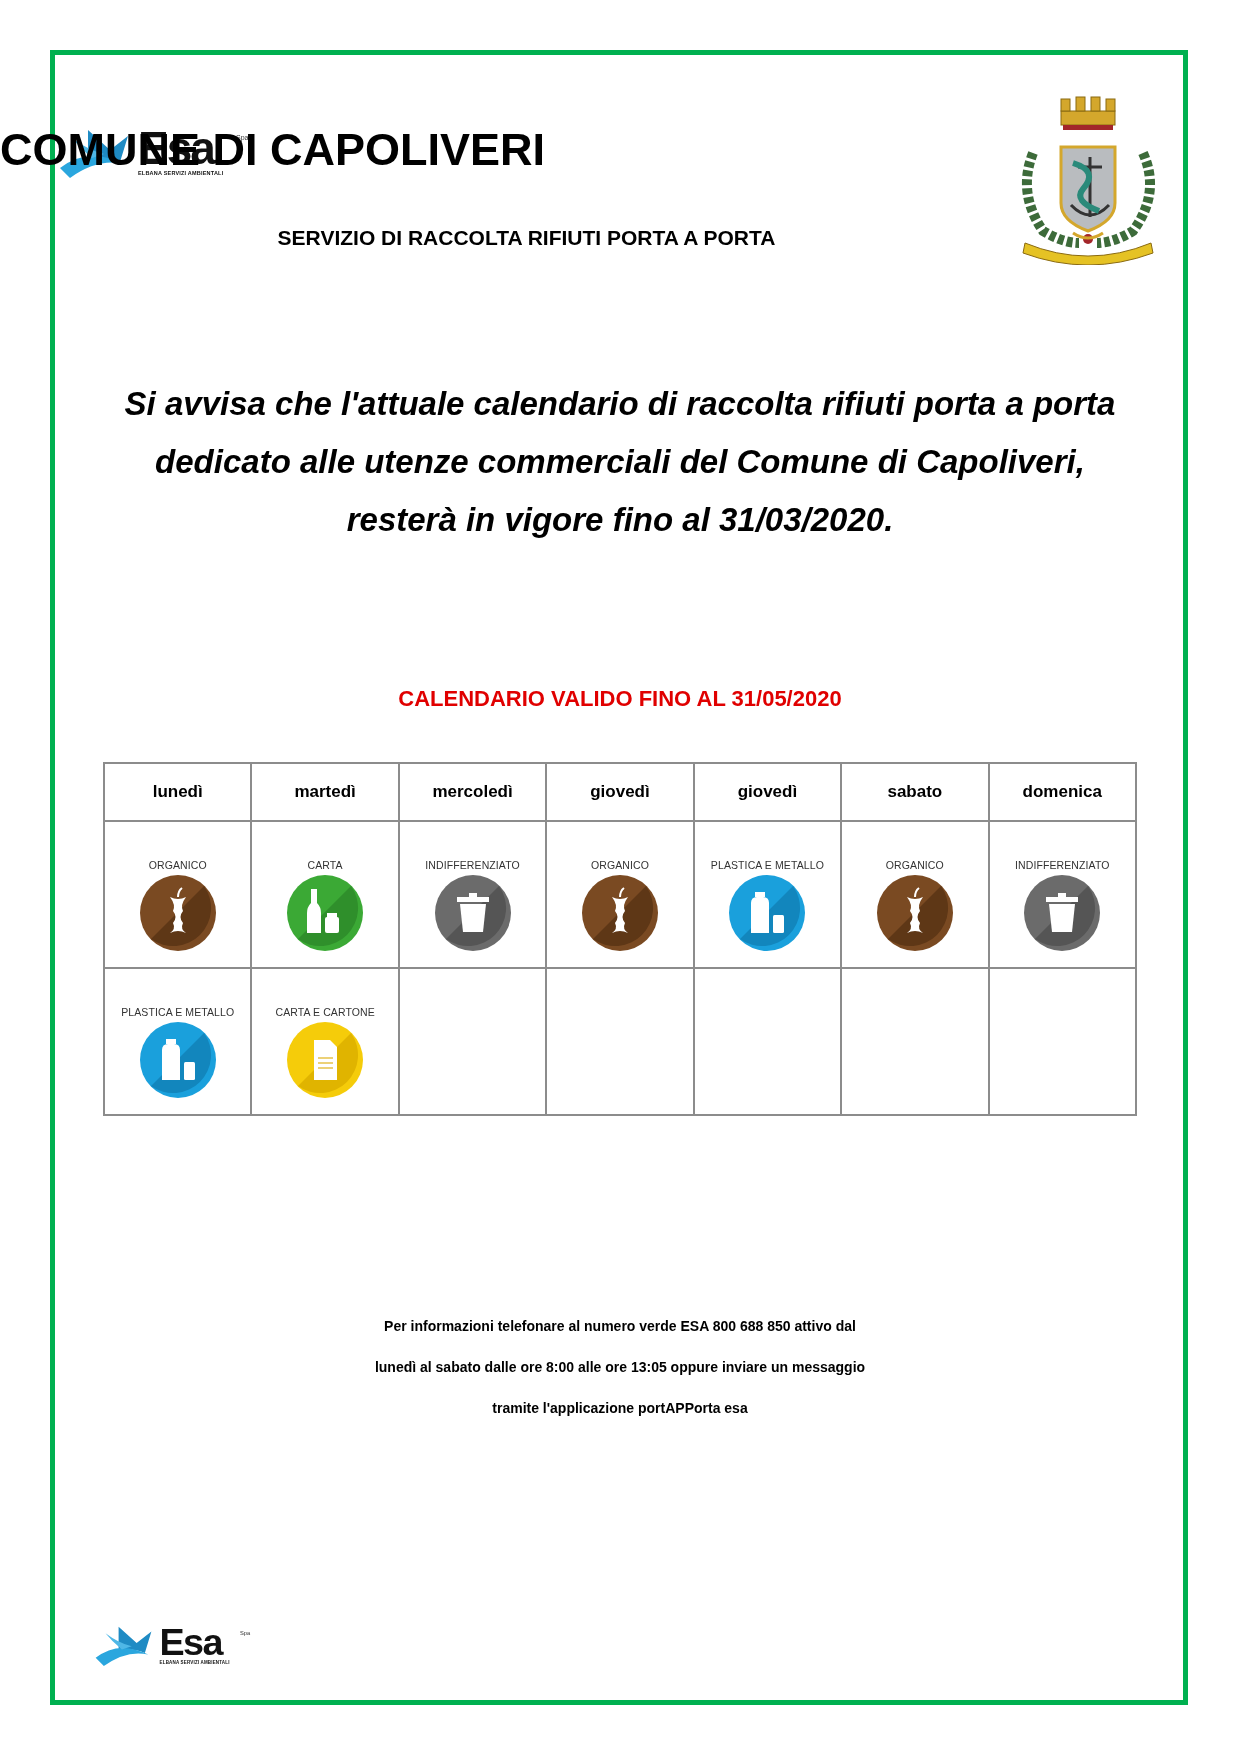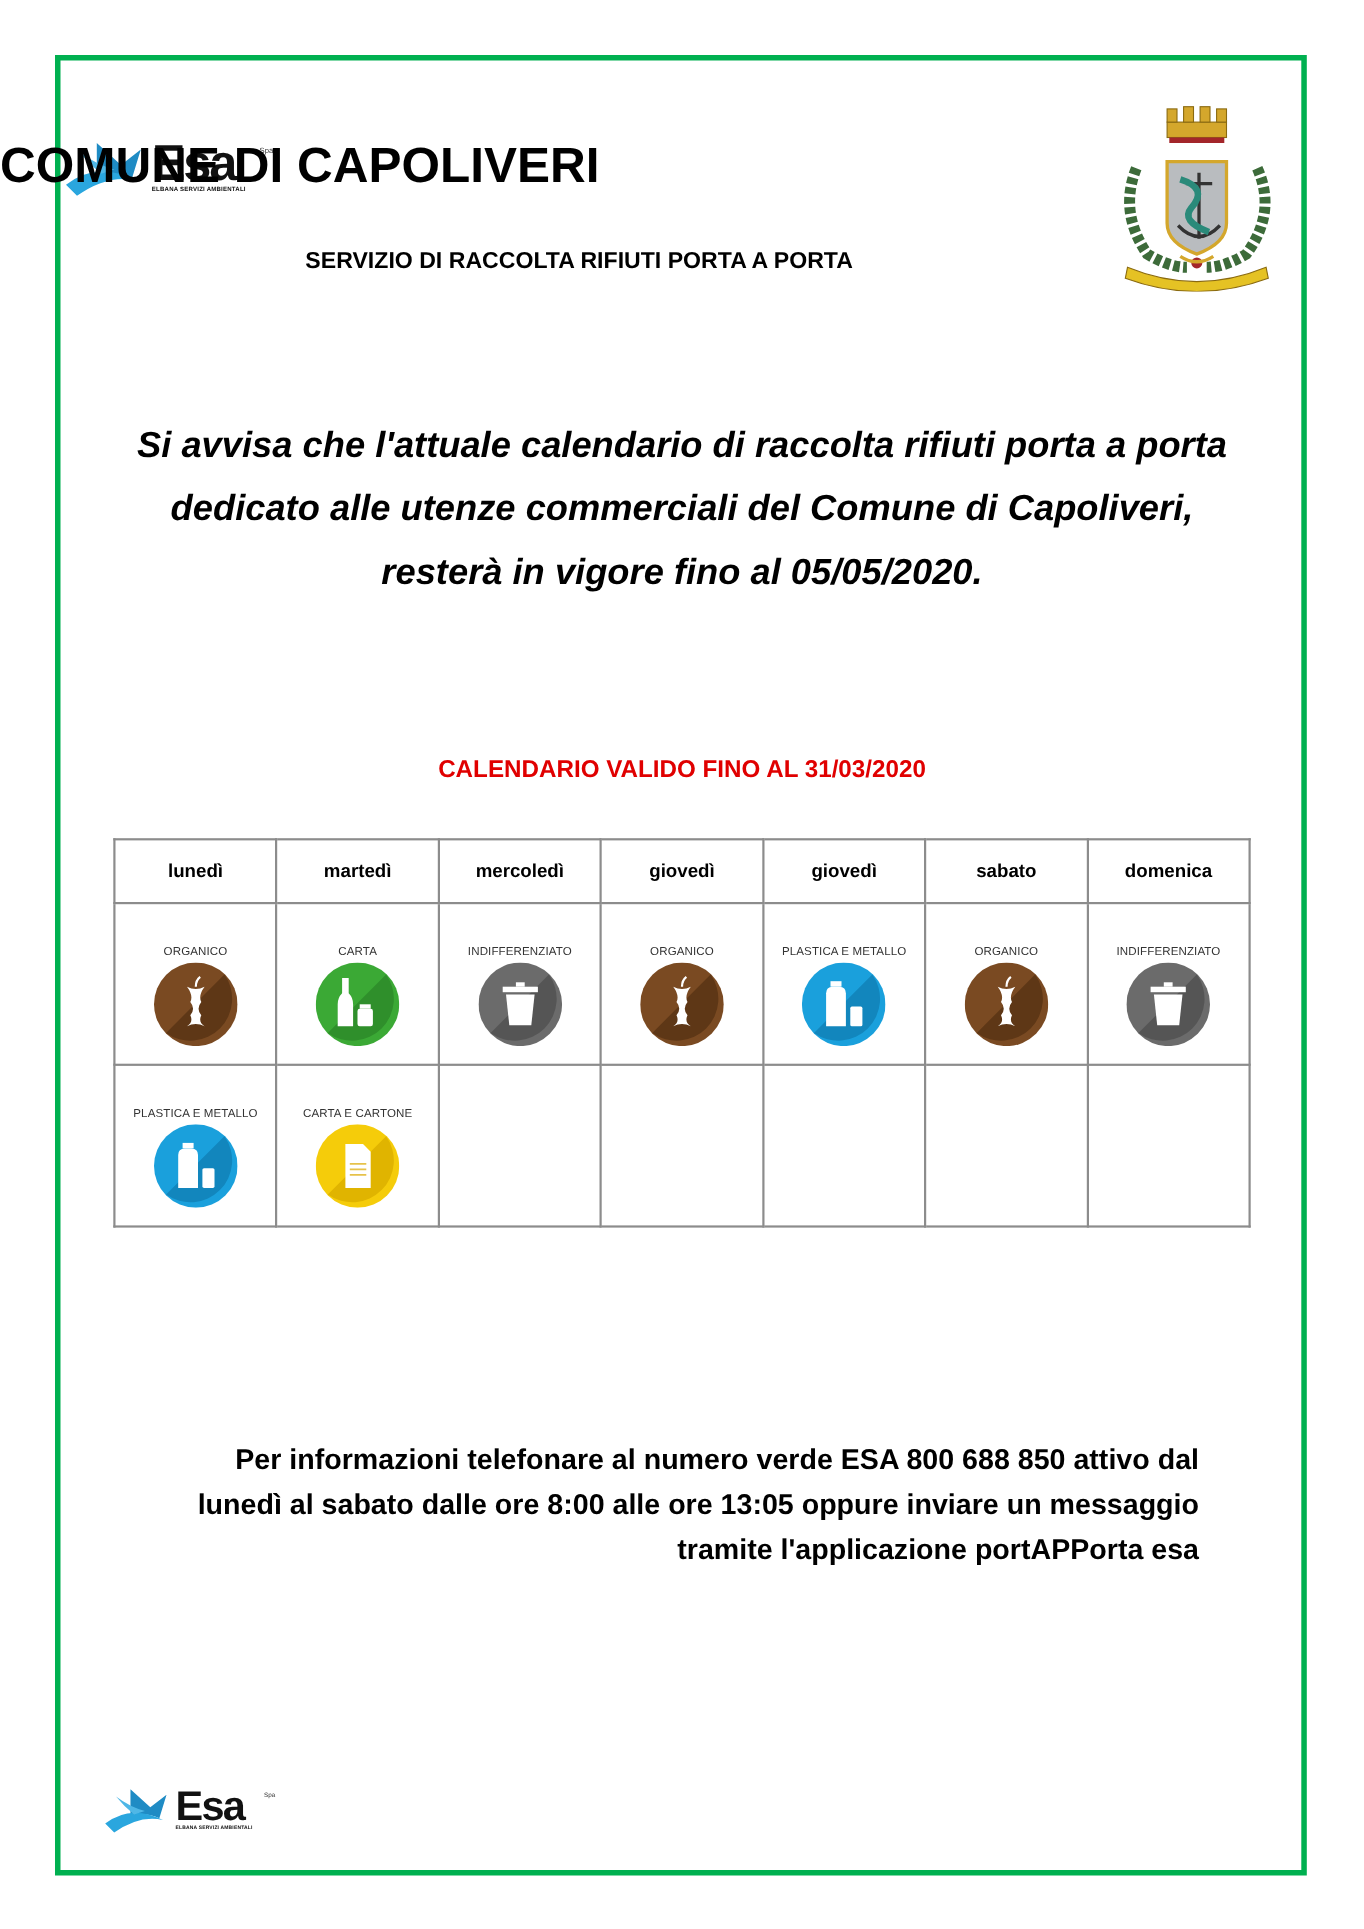--- a/index.html
+++ b/index.html
@@ -29,22 +29,22 @@
 
     table.cal { position: absolute; left: 103px; top: 762px; width: 1034px;
                 border-collapse: collapse; table-layout: fixed; }
     table.cal td, table.cal th { border: 2px solid #8c8c8c; padding: 16px; vertical-align: top;
                 text-align: center; }
     table.cal th { height: 24px; font-size: 17px; font-weight: bold; line-height: 24px; }
     table.cal td { height: 97px; }
     .cell-label { font-size: 10.5px; color: #333; margin-top: 21px; line-height: 12px; letter-spacing: 0.1px; }
     .bin-icon { width: 76px; height: 76px; margin: 4px auto 0; display: block; }
 
-    .info { left: 150px; width: 940px; top: 1306px; text-align: right;
-            font-size: 26px; font-weight: bold; line-height: 41px; }
+    .info { left: 150px; width: 940px; top: 1306px; text-align: center;
+            font-size: 14px; font-weight: bold; line-height: 41px; }
 
     .coat { position: absolute; left: 1003px; top: 93px; width: 170px; height: 172px; }
   </style>
 </head>
 <body>
 
 <div class="frame"></div>
 
 <div class="esa-logo" style="left:58px; top:128px;">
   <svg class="wave" viewBox="0 0 78 52">
@@ -80,23 +80,23 @@
   <line x1="75" y1="74" x2="99" y2="74" stroke="#333" stroke-width="3"></line>
   <path d="M68 112 Q87 132 106 112" fill="none" stroke="#333" stroke-width="3"></path>
   <path d="M70 70 Q96 78 80 96 Q70 108 96 118" fill="none" stroke="#2a8a7a" stroke-width="6"></path>
 
   <circle cx="85" cy="146" r="5" fill="#a3262a"></circle>
   <path d="M70 140 Q85 150 100 140" fill="none" stroke="#d4a72c" stroke-width="3"></path>
 
   <path d="M22 150 Q85 176 148 150 L150 160 Q85 184 20 160 Z" fill="#e5c224" stroke="#8a6a10" stroke-width="1"></path>
 </svg>
 
-<div class="abs notice">Si avvisa che l'attuale calendario di raccolta rifiuti porta a porta dedicato alle utenze commerciali del Comune di Capoliveri, resterà in vigore fino al 05/05/2020.</div>
-
-<div class="abs valid">CALENDARIO VALIDO FINO AL 31/03/2020</div>
+<div class="abs notice">Si avvisa che l'attuale calendario di raccolta rifiuti porta a porta dedicato alle utenze commerciali del Comune di Capoliveri, resterà in vigore fino al 31/03/2020.</div>
+
+<div class="abs valid">CALENDARIO VALIDO FINO AL 31/05/2020</div>
 
 <table class="cal">
   <thead>
     <tr>
       <th>lunedì</th>
       <th>martedì</th>
       <th>mercoledì</th>
       <th>giovedì</th>
       <th>giovedì</th>
       <th>sabato</th>

